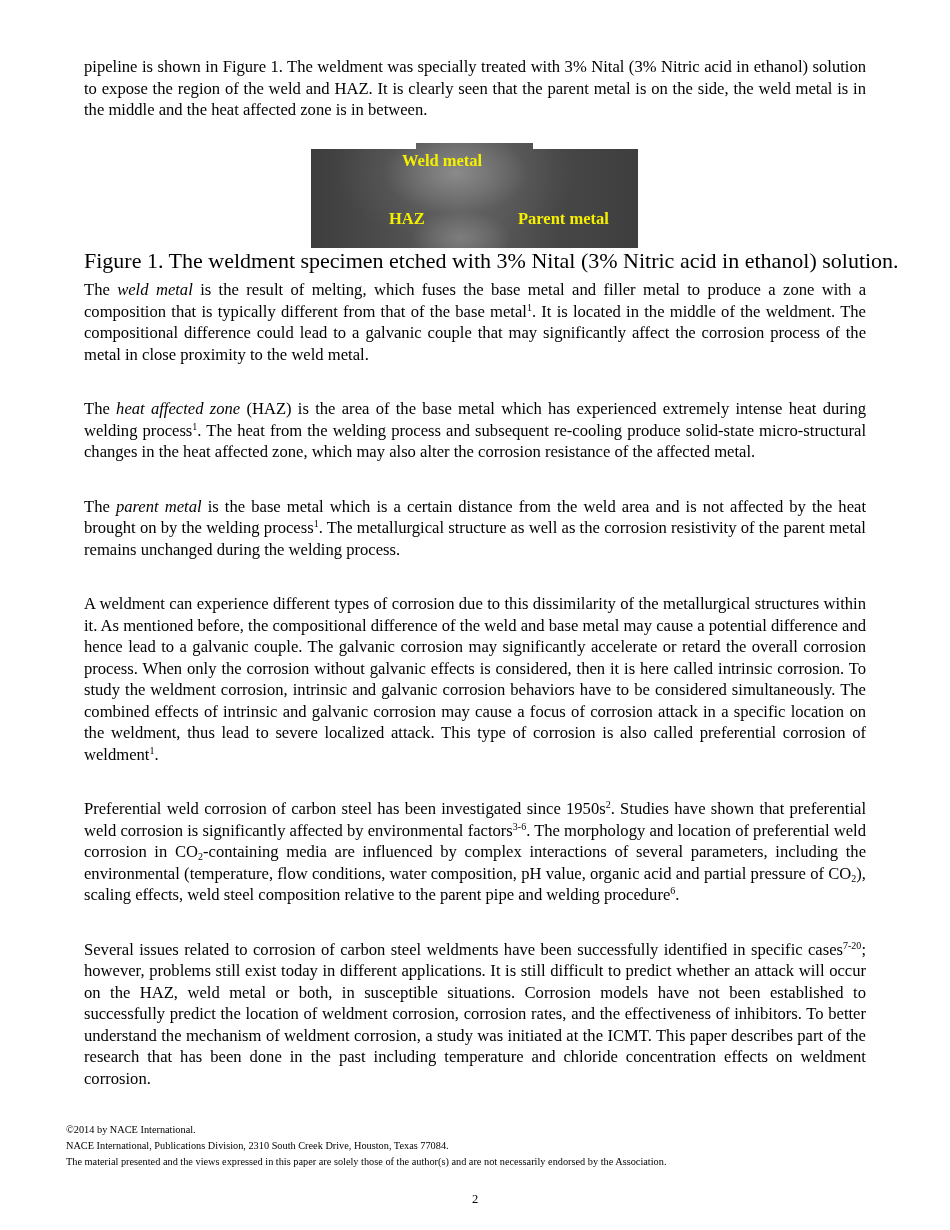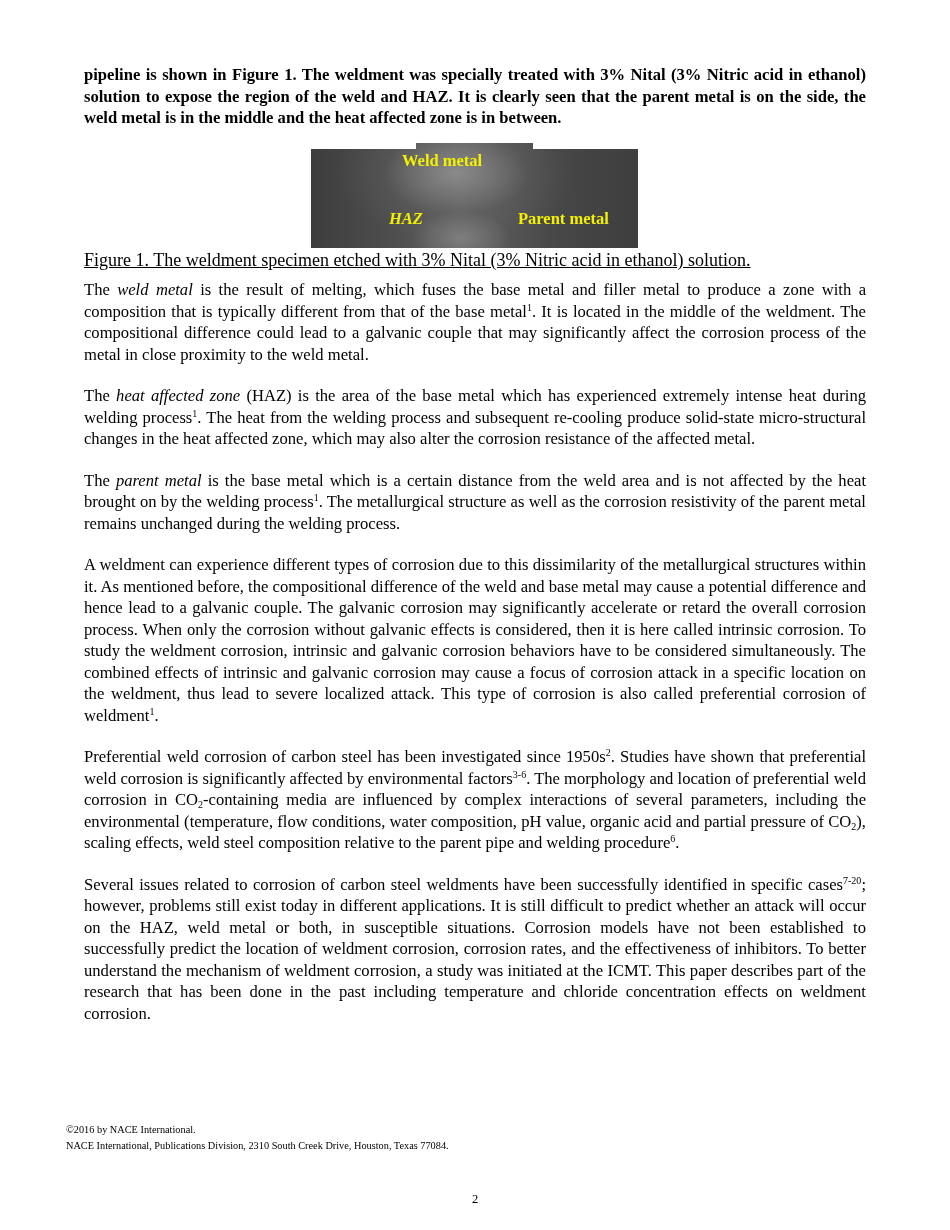--- a/index.html
+++ b/index.html
@@ -1,66 +1,67 @@
 <!DOCTYPE html>
 <html><head>
 <meta charset="utf-8">
 <style>
   html, body { margin: 0; padding: 0; background: #ffffff; }
   body { width: 950px; height: 1230px; position: relative; overflow: hidden;
          font-family: "Liberation Serif", "DejaVu Serif", serif; color: #000; }
-  .page { position: absolute; left: 84px; top: 64px; width: 782px; font-weight: bold; }
+  .page { position: absolute; left: 84px; top: 56px; width: 782px; }
   .para { font-size: 16.6px; line-height: 21.5px; text-align: justify; margin: 0; }
-  .para + .para { margin-top: 20px; }
+  .para + .para { margin-top: 33px; }
   sup { font-size: 10px; line-height: 0; vertical-align: 6px; }
   sub { font-size: 10px; line-height: 0; vertical-align: -3px; }
   .figure { position: absolute; left: 311px; top: 143px; width: 327px; height: 105px;
             overflow: hidden;
             background:
               radial-gradient(ellipse 70px 40px at 150px 95px, #7d7d7d 0%, rgba(120,120,120,0) 70%),
               radial-gradient(ellipse 120px 70px at 145px 30px, #8a8a8a 0%, rgba(100,100,100,0.3) 60%, rgba(60,60,60,0) 100%),
               linear-gradient(90deg, #3d3d3d 0%, #4e4e4e 25%, #606060 45%, #5a5a5a 55%, #474747 75%, #3e3e3e 100%); }
   .figure .notch-l { position: absolute; left: 0; top: 0; width: 105px; height: 6px; background: #fff; }
   .figure .notch-r { position: absolute; right: 0; top: 0; width: 105px; height: 6px; background: #fff; }
   .figure .lbl { position: absolute; color: #f4f000; font-weight: bold; font-size: 16.5px;
                  font-family: "Liberation Serif", serif; white-space: nowrap; }
-  .caption { position: absolute; left: 84px; top: 250px; font-size: 18px; line-height: 21.5px; text-decoration: underline; }
+  .caption { position: absolute; left: 84px; top: 250px; font-size: 22px; line-height: 21.5px; }
   .body2 { position: absolute; left: 84px; top: 279px; width: 782px; }
   .footer { position: absolute; left: 66px; top: 1122px; font-size: 10.3px; line-height: 16px; }
   .pagenum { position: absolute; left: 0; width: 950px; top: 1192px; text-align: center; font-size: 12.5px; }
 </style>
 </head>
 <body>
 
 <div class="page">
   <p class="para">pipeline is shown in Figure 1. The weldment was specially treated with 3% Nital (3% Nitric acid in ethanol) solution to expose the region of the weld and HAZ. It is clearly seen that the parent metal is on the side, the weld metal is in the middle and the heat affected zone is in between.</p>
 </div>
 
 <div class="figure">
   <div class="notch-l"></div>
   <div class="notch-r"></div>
   <span class="lbl" style="left:91px; top:8px;">Weld metal</span>
-  <span class="lbl" style="left:78px; top:66px;font-style:italic;">HAZ</span>
+  <span class="lbl" style="left:78px; top:66px;">HAZ</span>
   <span class="lbl" style="left:207px; top:66px;">Parent metal</span>
 </div>
 
 <div class="caption">Figure 1. The weldment specimen etched with 3% Nital (3% Nitric acid in ethanol) solution.</div>
 
 <div class="body2">
   <p class="para"><span>The </span><i>weld metal</i><span> is the result of melting, which fuses the base metal and filler metal to produce a zone with a composition that is typically different from that of the base metal</span><sup>1</sup><span>. It is located in the middle of the weldment. The compositional difference could lead to a galvanic couple that may significantly affect the corrosion process of the metal in close proximity to the weld metal.</span></p>
 
   <p class="para"><span>The </span><i>heat affected zone</i><span> (HAZ) is the area of the base metal which has experienced extremely intense heat during welding process</span><sup>1</sup><span>. The heat from the welding process and subsequent re-cooling produce solid-state micro-structural changes in the heat affected zone, which may also alter the corrosion resistance of the affected metal.</span></p>
 
   <p class="para"><span>The </span><i>parent metal</i><span> is the base metal which is a certain distance from the weld area and is not affected by the heat brought on by the welding process</span><sup>1</sup><span>. The metallurgical structure as well as the corrosion resistivity of the parent metal remains unchanged during the welding process.</span></p>
 
   <p class="para"><span>A weldment can experience different types of corrosion due to this dissimilarity of the metallurgical structures within it. As mentioned before, the compositional difference of the weld and base metal may cause a potential difference and hence lead to a galvanic couple. The galvanic corrosion may significantly accelerate or retard the overall corrosion process. When only the corrosion without galvanic effects is considered, then it is here called intrinsic corrosion. To study the weldment corrosion, intrinsic and galvanic corrosion behaviors have to be considered simultaneously. The combined effects of intrinsic and galvanic corrosion may cause a focus of corrosion attack in a specific location on the weldment, thus lead to severe localized attack. This type of corrosion is also called preferential corrosion of weldment</span><sup>1</sup><span>.</span></p>
 
   <p class="para"><span>Preferential weld corrosion of carbon steel has been investigated since 1950s</span><sup>2</sup><span>. Studies have shown that preferential weld corrosion is significantly affected by environmental factors</span><sup>3-6</sup><span>. The morphology and location of preferential weld corrosion in CO</span><sub>2</sub><span>-containing media are influenced by complex interactions of several parameters, including the environmental (temperature, flow conditions, water composition, pH value, organic acid and partial pressure of CO</span><sub>2</sub><span>), scaling effects, weld steel composition relative to the parent pipe and welding procedure</span><sup>6</sup><span>.</span></p>
 
   <p class="para"><span>Several issues related to corrosion of carbon steel weldments have been successfully identified in specific cases</span><sup>7-20</sup><span>; however, problems still exist today in different applications. It is still difficult to predict whether an attack will occur on the HAZ, weld metal or both, in susceptible situations. Corrosion models have not been established to successfully predict the location of weldment corrosion, corrosion rates, and the effectiveness of inhibitors. To better understand the mechanism of weldment corrosion, a study was initiated at the ICMT. This paper describes part of the research that has been done in the past including temperature and chloride concentration effects on weldment corrosion.</span></p>
 </div>
 
 <div class="footer">
-  <div>©2016 by NACE International.</div>
+  <div>©2014 by NACE International.</div>
   <div>NACE International, Publications Division, 2310 South Creek Drive, Houston, Texas 77084.</div>
+  <div>The material presented and the views expressed in this paper are solely those of the author(s) and are not necessarily endorsed by the Association.</div>
 </div>
 
 <div class="pagenum">2</div>
 
 </body></html>

